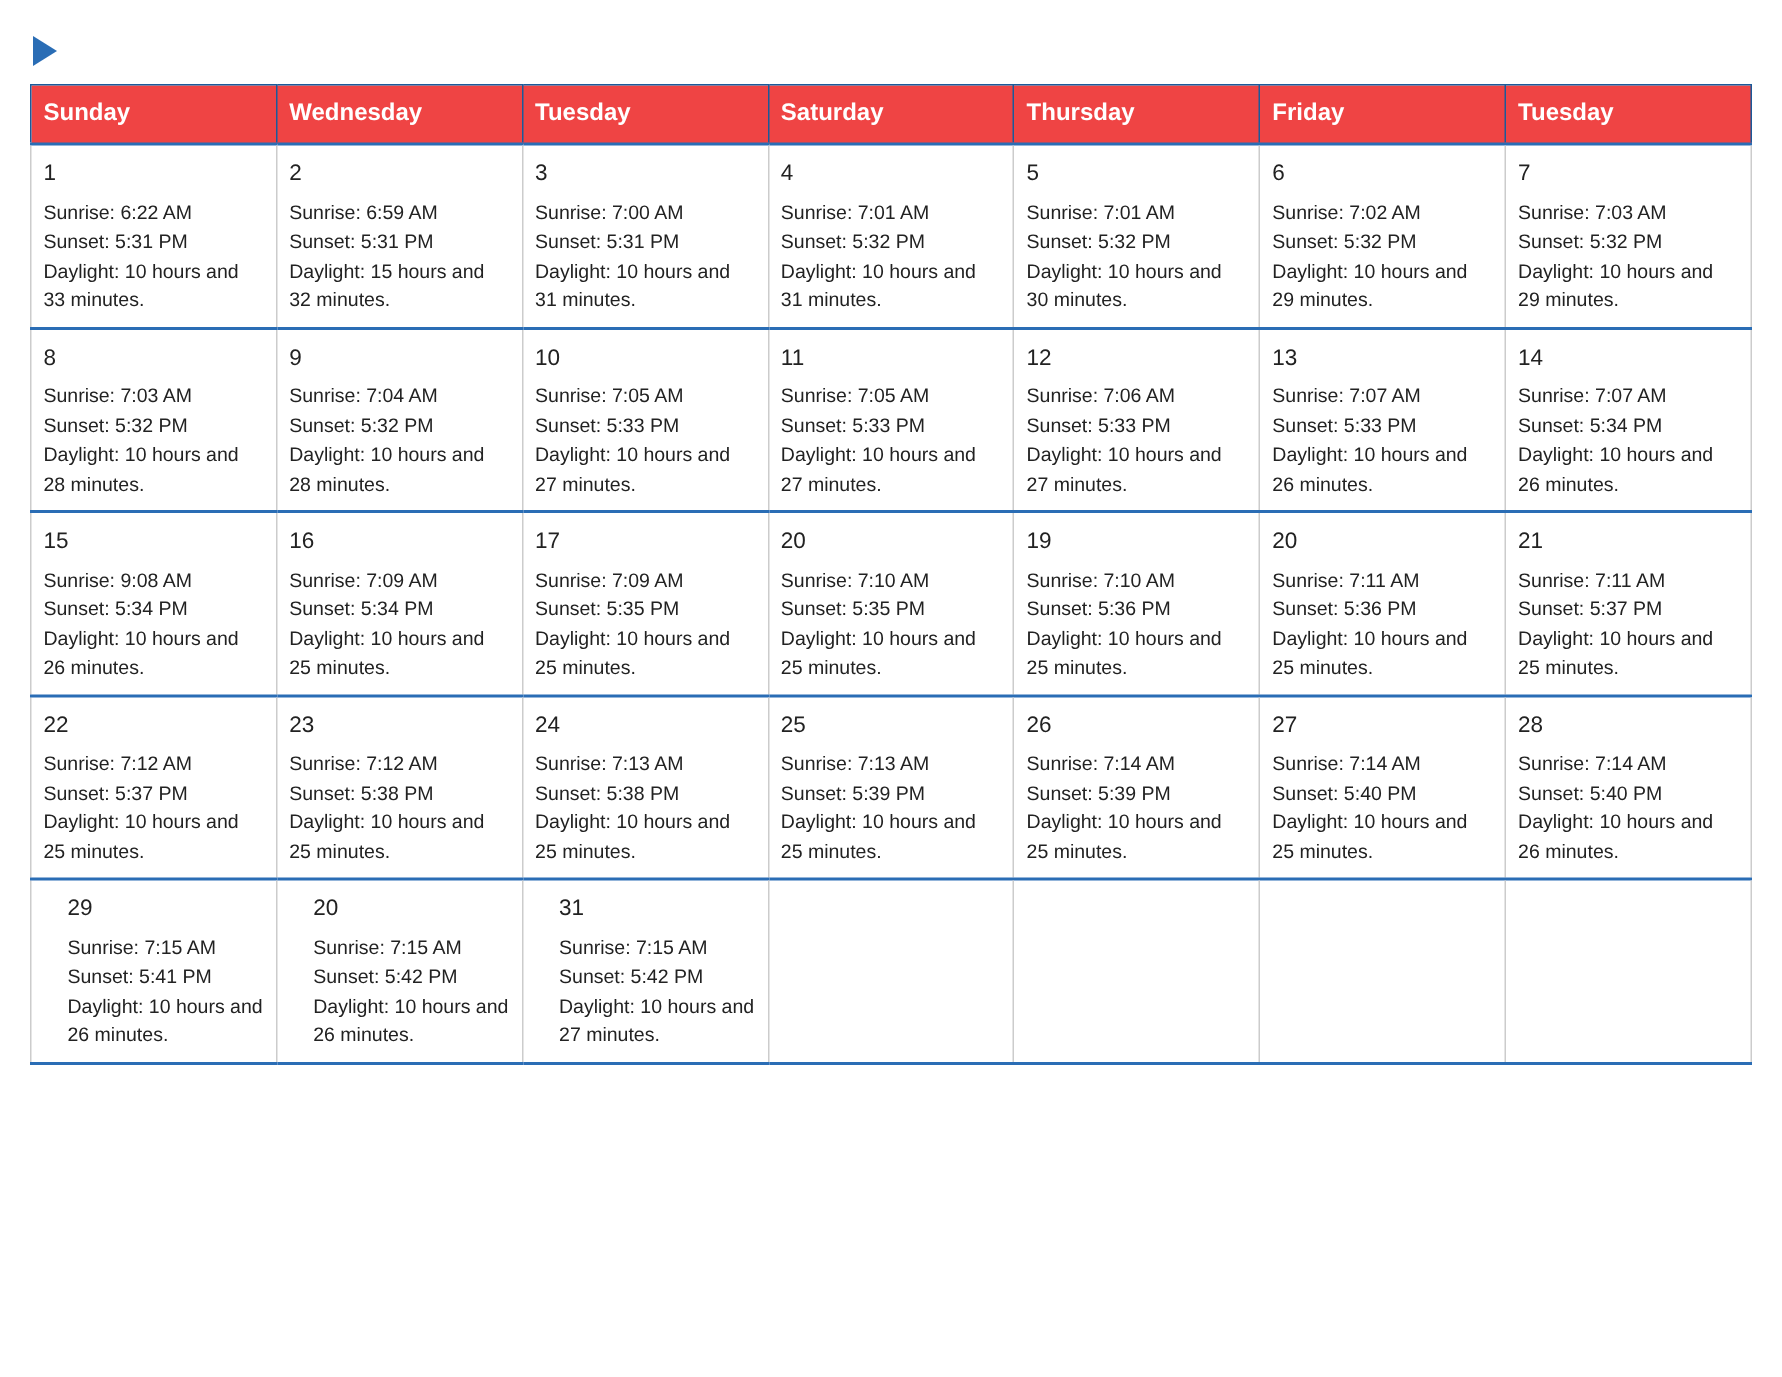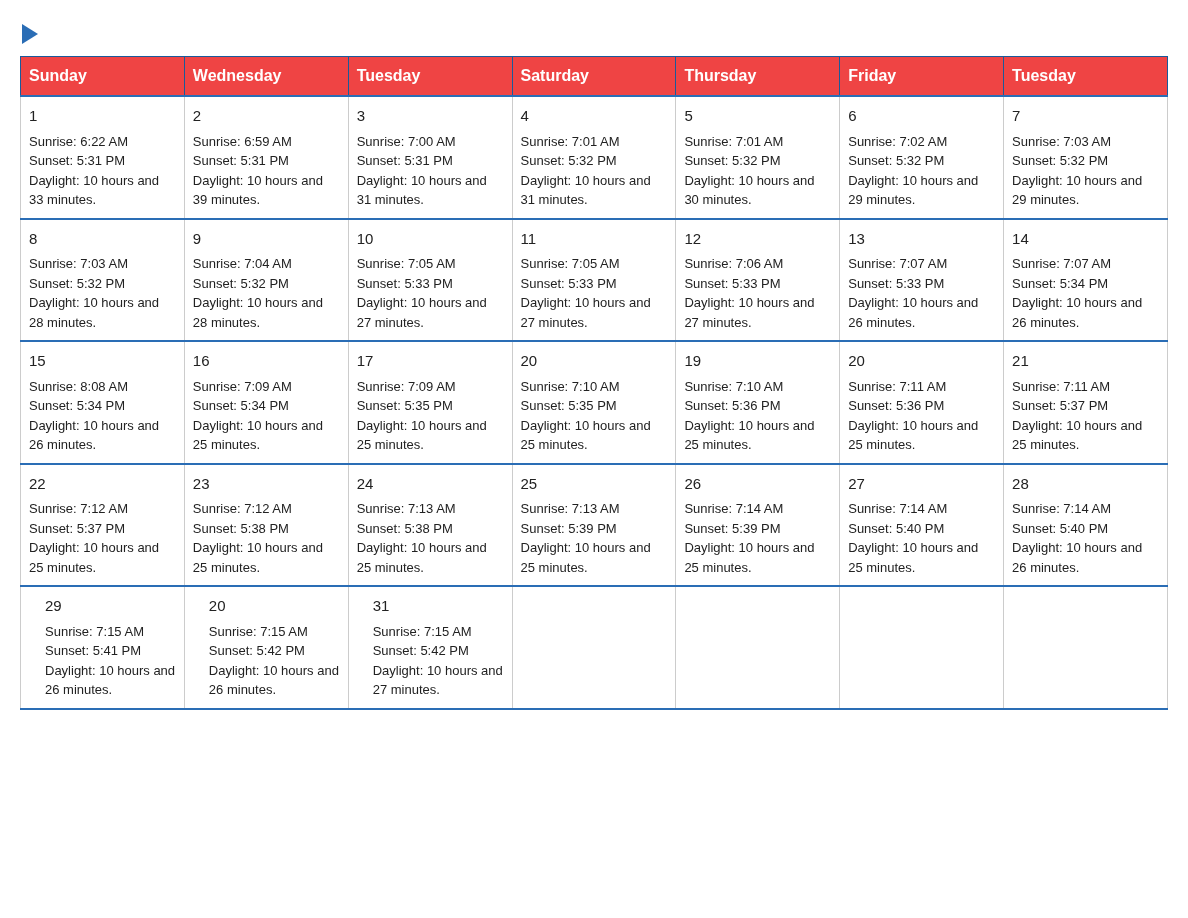--- a/index.html
+++ b/index.html
@@ -123,38 +123,38 @@
         <th>Tuesday</th>
         <th>Saturday</th>
         <th>Thursday</th>
         <th>Friday</th>
         <th>Tuesday</th>
       </tr>
   </thead>
   <tbody id="calendar-body">
   <tr>
         <td><span class="day-num">1</span><span>Sunrise: 6:22 AM</span><br><span>Sunset: 5:31 PM</span><br><span>Daylight: 10 hours and 33 minutes.</span></td>
-        <td><span class="day-num">2</span><span>Sunrise: 6:59 AM</span><br><span>Sunset: 5:31 PM</span><br><span>Daylight: 10 hours and 39 minutes.</span></td>
+        <td><span class="day-num">2</span><span>Sunrise: 6:59 AM</span><br><span>Sunset: 5:31 PM</span><br><span>Daylight: 15 hours and 32 minutes.</span></td>
         <td><span class="day-num">3</span><span>Sunrise: 7:00 AM</span><br><span>Sunset: 5:31 PM</span><br><span>Daylight: 10 hours and 31 minutes.</span></td>
         <td><span class="day-num">4</span><span>Sunrise: 7:01 AM</span><br><span>Sunset: 5:32 PM</span><br><span>Daylight: 10 hours and 31 minutes.</span></td>
         <td><span class="day-num">5</span><span>Sunrise: 7:01 AM</span><br><span>Sunset: 5:32 PM</span><br><span>Daylight: 10 hours and 30 minutes.</span></td>
         <td><span class="day-num">6</span><span>Sunrise: 7:02 AM</span><br><span>Sunset: 5:32 PM</span><br><span>Daylight: 10 hours and 29 minutes.</span></td>
         <td><span class="day-num">7</span><span>Sunrise: 7:03 AM</span><br><span>Sunset: 5:32 PM</span><br><span>Daylight: 10 hours and 29 minutes.</span></td>
       </tr>
       <tr>
         <td><span class="day-num">8</span><span>Sunrise: 7:03 AM</span><br><span>Sunset: 5:32 PM</span><br><span>Daylight: 10 hours and 28 minutes.</span></td>
         <td><span class="day-num">9</span><span>Sunrise: 7:04 AM</span><br><span>Sunset: 5:32 PM</span><br><span>Daylight: 10 hours and 28 minutes.</span></td>
         <td><span class="day-num">10</span><span>Sunrise: 7:05 AM</span><br><span>Sunset: 5:33 PM</span><br><span>Daylight: 10 hours and 27 minutes.</span></td>
         <td><span class="day-num">11</span><span>Sunrise: 7:05 AM</span><br><span>Sunset: 5:33 PM</span><br><span>Daylight: 10 hours and 27 minutes.</span></td>
         <td><span class="day-num">12</span><span>Sunrise: 7:06 AM</span><br><span>Sunset: 5:33 PM</span><br><span>Daylight: 10 hours and 27 minutes.</span></td>
         <td><span class="day-num">13</span><span>Sunrise: 7:07 AM</span><br><span>Sunset: 5:33 PM</span><br><span>Daylight: 10 hours and 26 minutes.</span></td>
         <td><span class="day-num">14</span><span>Sunrise: 7:07 AM</span><br><span>Sunset: 5:34 PM</span><br><span>Daylight: 10 hours and 26 minutes.</span></td>
       </tr>
       <tr>
-        <td><span class="day-num">15</span><span>Sunrise: 8:08 AM</span><br><span>Sunset: 5:34 PM</span><br><span>Daylight: 10 hours and 26 minutes.</span></td>
+        <td><span class="day-num">15</span><span>Sunrise: 9:08 AM</span><br><span>Sunset: 5:34 PM</span><br><span>Daylight: 10 hours and 26 minutes.</span></td>
         <td><span class="day-num">16</span><span>Sunrise: 7:09 AM</span><br><span>Sunset: 5:34 PM</span><br><span>Daylight: 10 hours and 25 minutes.</span></td>
         <td><span class="day-num">17</span><span>Sunrise: 7:09 AM</span><br><span>Sunset: 5:35 PM</span><br><span>Daylight: 10 hours and 25 minutes.</span></td>
         <td><span class="day-num">20</span><span>Sunrise: 7:10 AM</span><br><span>Sunset: 5:35 PM</span><br><span>Daylight: 10 hours and 25 minutes.</span></td>
         <td><span class="day-num">19</span><span>Sunrise: 7:10 AM</span><br><span>Sunset: 5:36 PM</span><br><span>Daylight: 10 hours and 25 minutes.</span></td>
         <td><span class="day-num">20</span><span>Sunrise: 7:11 AM</span><br><span>Sunset: 5:36 PM</span><br><span>Daylight: 10 hours and 25 minutes.</span></td>
         <td><span class="day-num">21</span><span>Sunrise: 7:11 AM</span><br><span>Sunset: 5:37 PM</span><br><span>Daylight: 10 hours and 25 minutes.</span></td>
       </tr>
       <tr>
         <td><span class="day-num">22</span><span>Sunrise: 7:12 AM</span><br><span>Sunset: 5:37 PM</span><br><span>Daylight: 10 hours and 25 minutes.</span></td>
         <td><span class="day-num">23</span><span>Sunrise: 7:12 AM</span><br><span>Sunset: 5:38 PM</span><br><span>Daylight: 10 hours and 25 minutes.</span></td>

